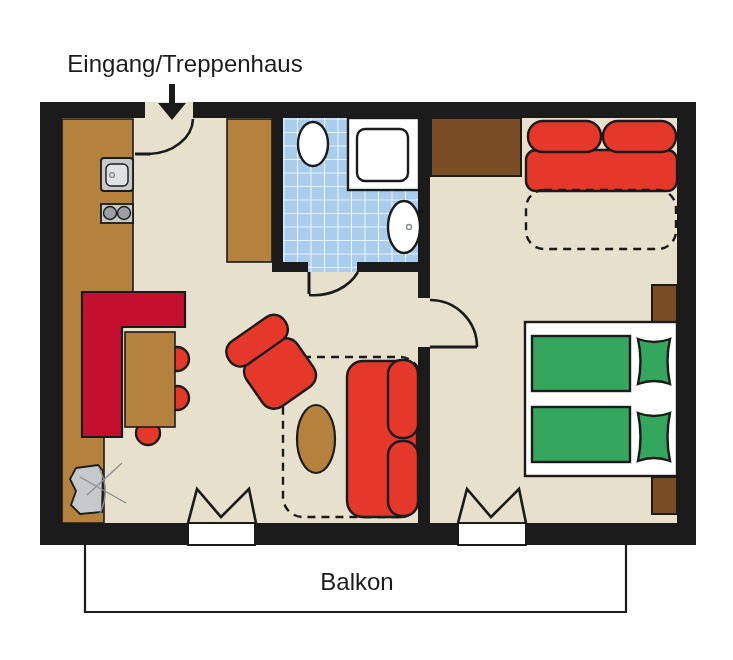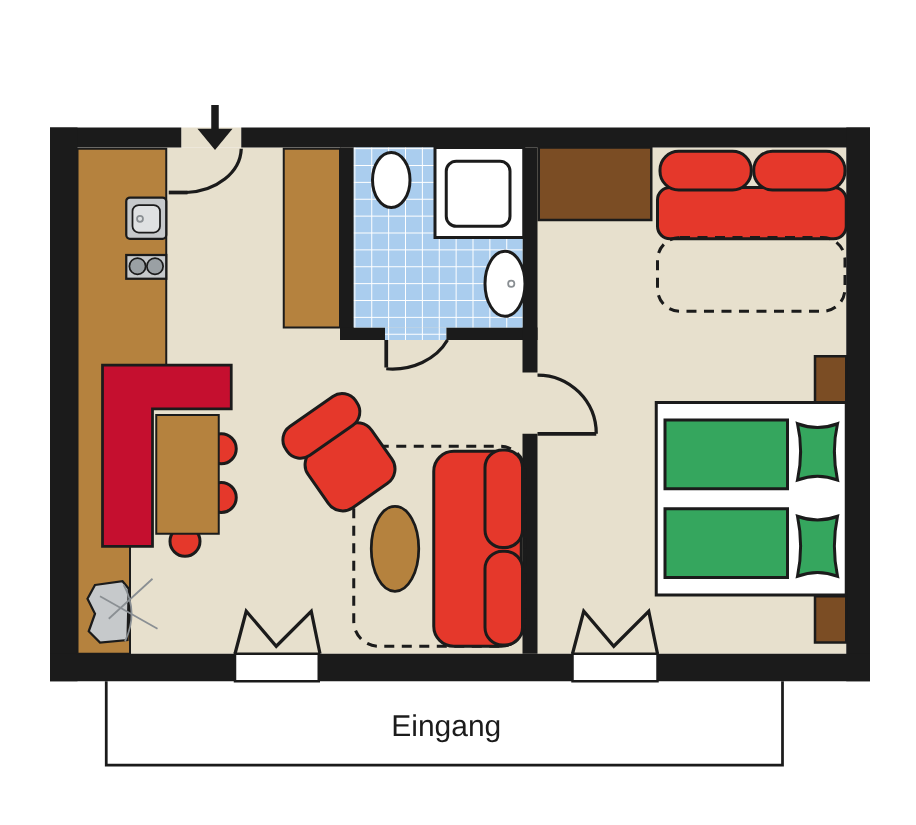--- a/index.html
+++ b/index.html
@@ -159,14 +159,15 @@
     <rect class="whitefill" x="458" y="523" width="68" height="22" style="stroke-width:2"></rect>
     <polyline class="win" points="458,523 467,489 491,517 519,489 526,523"></polyline>
   </g>
 
   <g>
     <rect class="arrow" x="169" y="84" width="6" height="21"></rect>
     <polygon class="arrow" points="158,103 186,103 172,120"></polygon>
   </g>
 </svg>
 
-<div class="plan-label balcony-label">Eingang</div>
+<div class="plan-label entrance-label">Eingang/Treppenhaus</div>
+<div class="plan-label balcony-label">Balkon</div>
 </div>
 
 </body></html>

